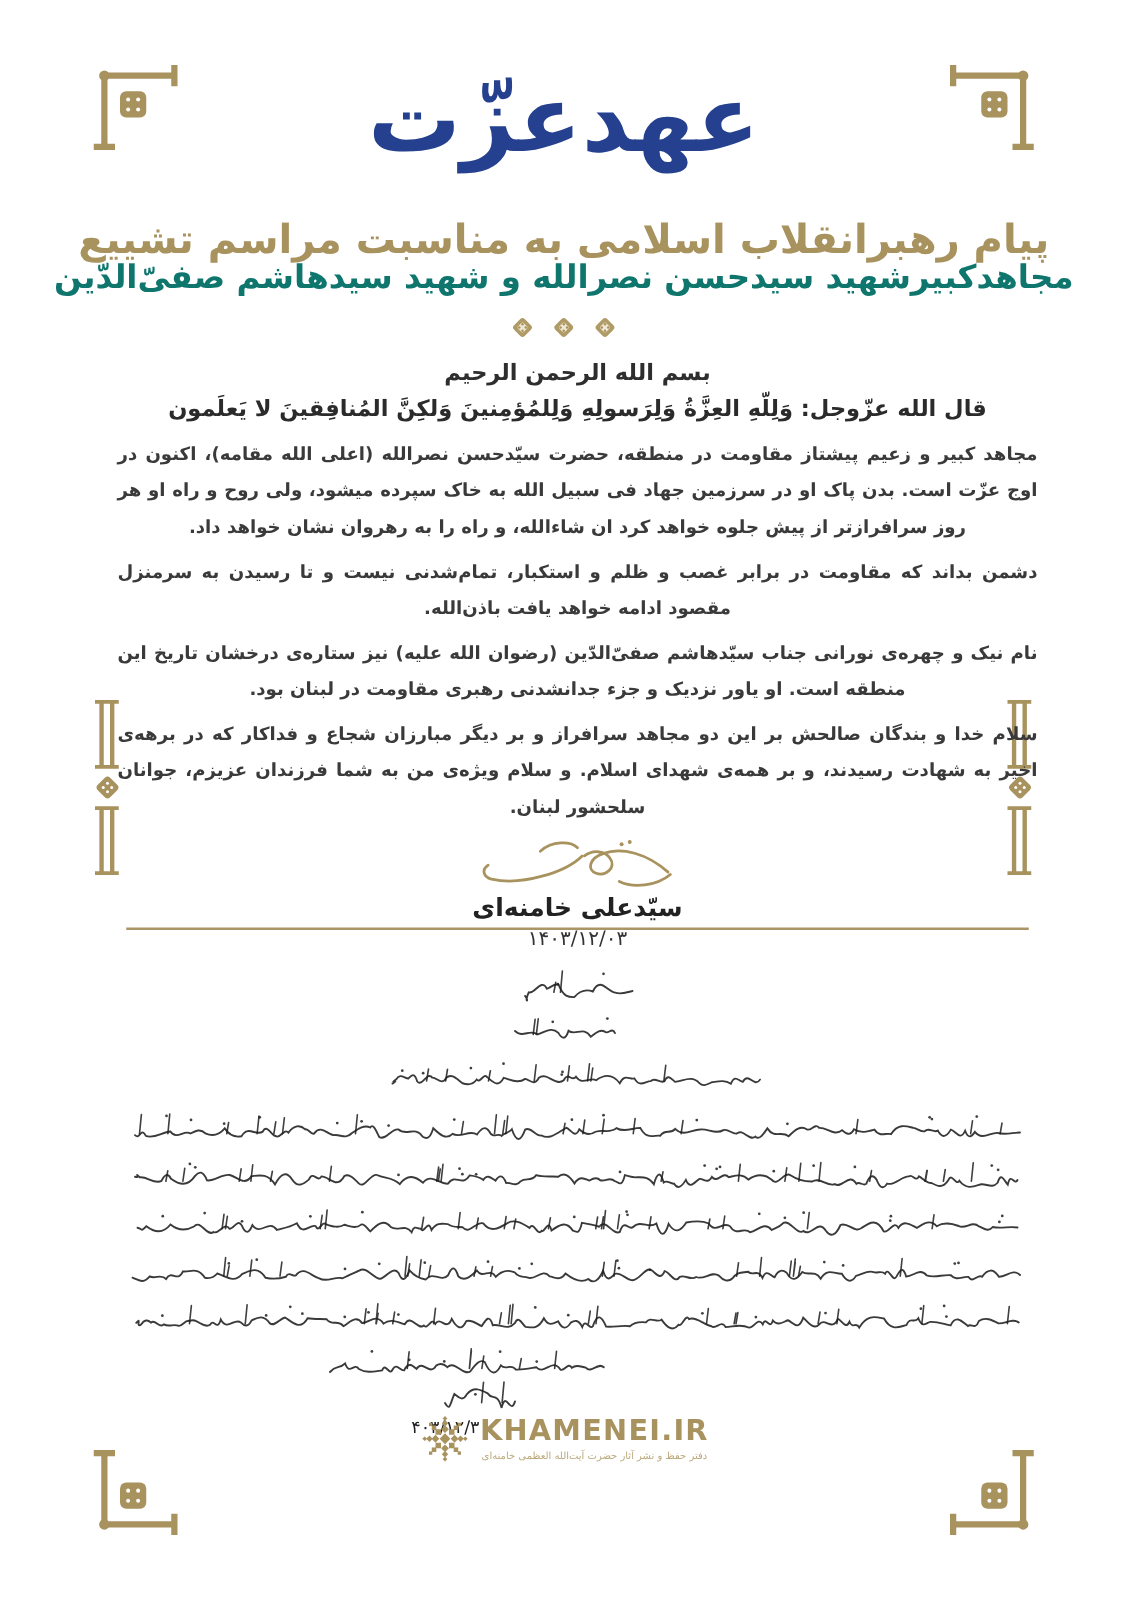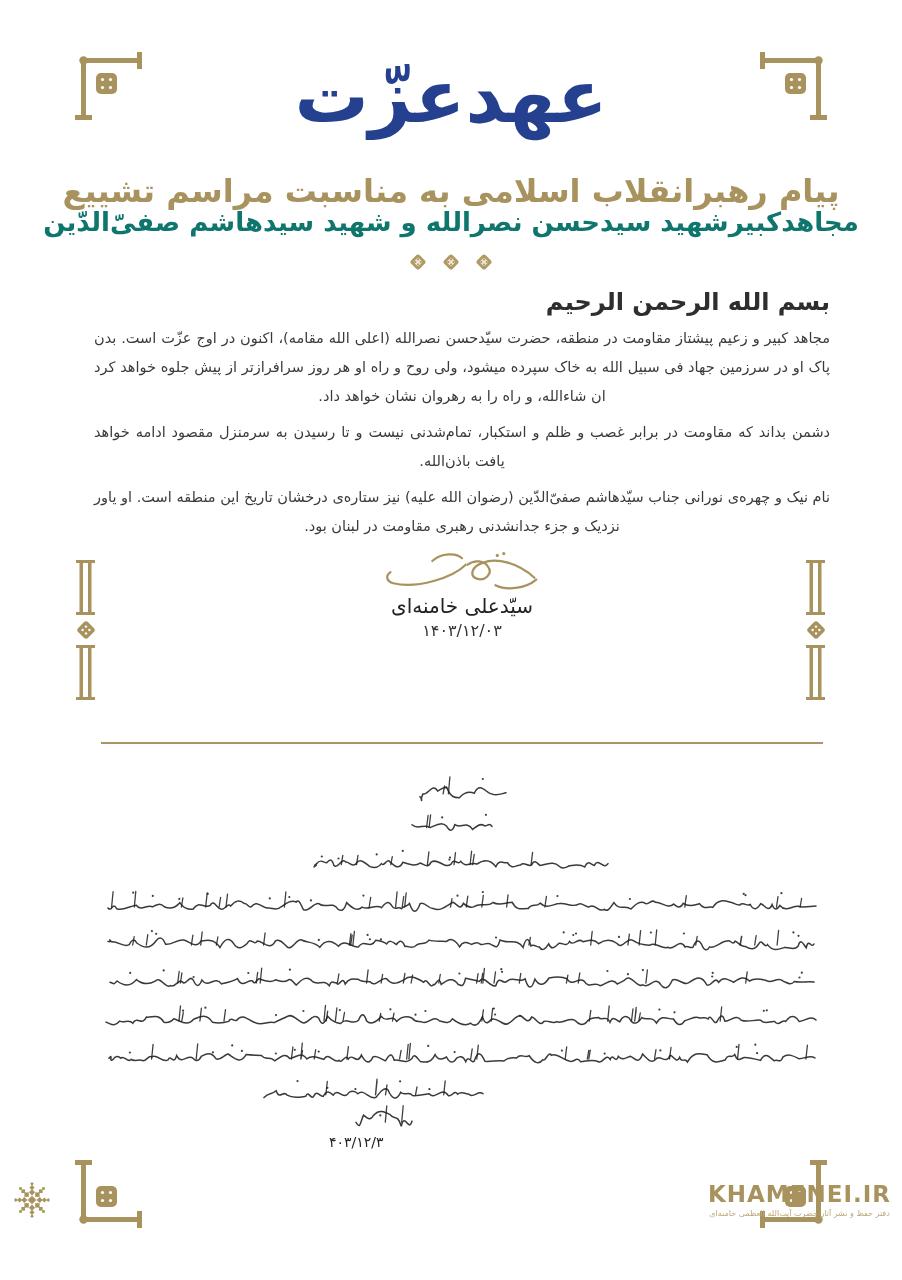--- a/index.html
+++ b/index.html
@@ -9,36 +9,36 @@
   .cr{left:0;right:0;text-align:center}
 
   
   .logo{top:54px;font-size:74px;line-height:1.15;font-weight:bold;color:#24408e;letter-spacing:-2px}
   .h1{top:172px;font-size:32px;font-weight:bold;color:#a8925e;letter-spacing:-0.5px}
   .h2{top:207px;font-size:26px;font-weight:bold;color:#0f766e;letter-spacing:-0.5px}
   .diamonds{top:250px;display:flex;justify-content:center;gap:13px}
 
   
   .msg{top:288px;left:83px;width:736px;color:#2e2e2e}
-  .bism{font-size:24px;font-weight:bold;margin-bottom:8px}
+  .bism{text-align:center;font-size:18px;font-weight:bold;margin-bottom:8px}
   .verse{text-align:center;font-size:18px;font-weight:bold;margin-bottom:12px;color:#2b2b2b}
-  .para{font-size:14.5px;line-height:29px;color:#3a3a3a;text-align:justify;text-align-last:center;margin-bottom:7px;font-weight:400}
+  .para{font-size:14.5px;line-height:29px;color:#3a3a3a;text-align:justify;text-align-last:center;margin-bottom:7px;font-weight:700}
   .sigrow{display:flex;justify-content:center;margin-top:2px}
-  .signer{text-align:center;font-size:20px;font-weight:normal;color:#222;margin-top:-6px}
+  .signer{text-align:center;font-size:20px;font-weight:bold;color:#222;margin-top:-6px}
   .pdate{text-align:center;font-size:16px;color:#333;margin-top:3px}
 
   .rule{top:742px;left:90px;width:722px;height:2px;background:#ab9564}
 
   
   .manuscript{top:0;left:0;width:902px;height:1280px;pointer-events:none}
   .manuscript svg{position:absolute}
   .hand-date{top:1134px;left:318px;width:150px;text-align:left;font-size:14px;color:#222;letter-spacing:1px}
 
   
-  .footer{top:1179px;display:flex;justify-content:space-between;align-items:center;gap:7px;direction:ltr}
+  .footer{top:1130px;display:flex;justify-content:center;align-items:center;gap:7px;direction:ltr}
   .brandcol{display:flex;flex-direction:column;align-items:flex-start}
   .brand{font-size:23px;font-weight:bold;color:#a8925e;letter-spacing:1px;line-height:1}
   .tagline{font-size:8px;color:#bca97c;margin-top:3px;direction:rtl;align-self:center}
 
   
   .corner{position:absolute;width:80px;height:84px}
   .c-tl{left:58px;top:46px}
   .c-tr{right:58px;top:46px;transform:scaleX(-1)}
   .c-bl{left:58px;bottom:46px;transform:scaleY(-1)}
   .c-br{right:58px;bottom:46px;transform:scale(-1,-1)}
@@ -176,23 +176,25 @@
  <rect x="6.8" y="8.8" width="6.4" height="6.4" rx="1.5" transform="rotate(45 10 12)" fill="#efe8d5"></rect>
  <circle cx="10" cy="9.4" r="1" fill="#a8925e"></circle>
           <circle cx="10" cy="14.6" r="1" fill="#a8925e"></circle>
  <circle cx="7.4" cy="12" r="1" fill="#a8925e"></circle>
           <circle cx="12.6" cy="12" r="1" fill="#a8925e"></circle>
 </svg></span>
   </div>
 
   <div class="abs msg">
     <div class="bism">بسم الله الرحمن الرحیم</div>
+    <div class="verse">قال الله عزّوجل: وَلِلّهِ العِزَّةُ وَلِرَسولِهِ وَلِلمُؤمِنينَ وَلكِنَّ المُنافِقينَ لا يَعلَمون</div>
     <p class="para">مجاهد کبیر و زعیم پیشتاز مقاومت در منطقه، حضرت سیّدحسن نصرالله (اعلی الله مقامه)، اکنون در اوج عزّت است. بدن پاک او در سرزمین جهاد فی سبیل الله به خاک سپرده میشود، ولی روح و راه او هر روز سرافرازتر از پیش جلوه خواهد کرد ان شاءالله، و راه را به رهروان نشان خواهد داد.</p>
     <p class="para">دشمن بداند که مقاومت در برابر غصب و ظلم و استکبار، تمام‌شدنی نیست و تا رسیدن به سرمنزل مقصود ادامه خواهد یافت باذن‌الله.</p>
     <p class="para">نام نیک و چهره‌ی نورانی جناب سیّدهاشم صفیّ‌الدّین (رضوان الله علیه) نیز ستاره‌ی درخشان تاریخ این منطقه است. او یاور نزدیک و جزء جدانشدنی رهبری مقاومت در لبنان بود.</p>
+    <p class="para">سلام خدا و بندگان صالحش بر این دو مجاهد سرافراز و بر دیگر مبارزان شجاع و فداکار که در برهه‌ی اخیر به شهادت رسیدند، و بر همه‌ی شهدای اسلام. و سلام ویژه‌ی من به شما فرزندان عزیزم، جوانان سلحشور لبنان.</p>
     <div class="sigrow">
       <svg width="180" height="52" viewBox="0 0 180 56">
         <g stroke="#a8925e" stroke-width="2.4" fill="none" stroke-linecap="round">
           <path d="M168 32 C150 16 128 10 112 16 C100 20 98 30 106 33 C114 36 124 28 118 20 C114 14 104 12 96 18"></path>
           <path d="M94 18 C80 32 42 44 16 38 C9 36 7 30 13 26"></path>
           <path d="M58 14 C68 5 84 5 90 11"></path>
           <path d="M126 40 C138 46 158 44 170 34"></path>
           <circle cx="128" cy="8" r="1.7" fill="#a8925e" stroke="none"></circle>
           <circle cx="135" cy="6" r="1.7" fill="#a8925e" stroke="none"></circle>
         </g>

